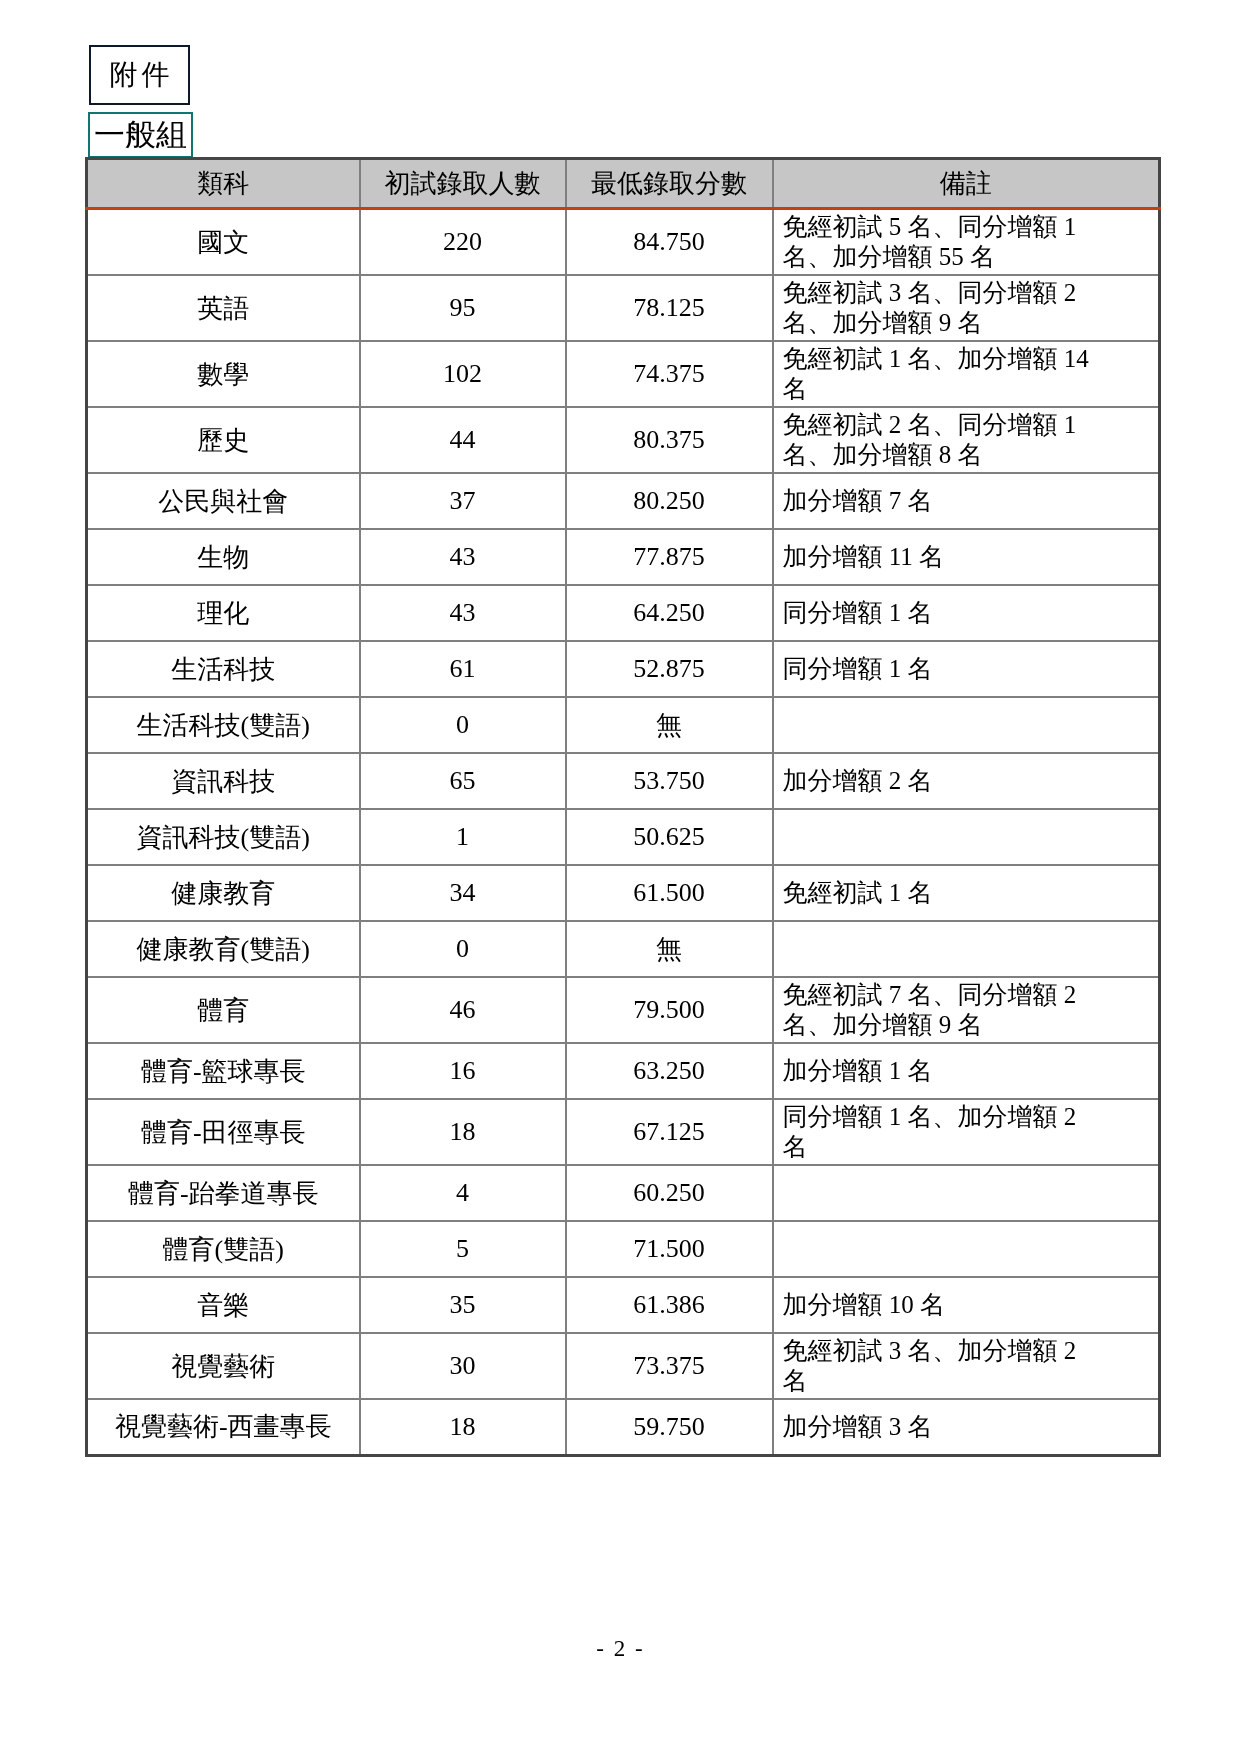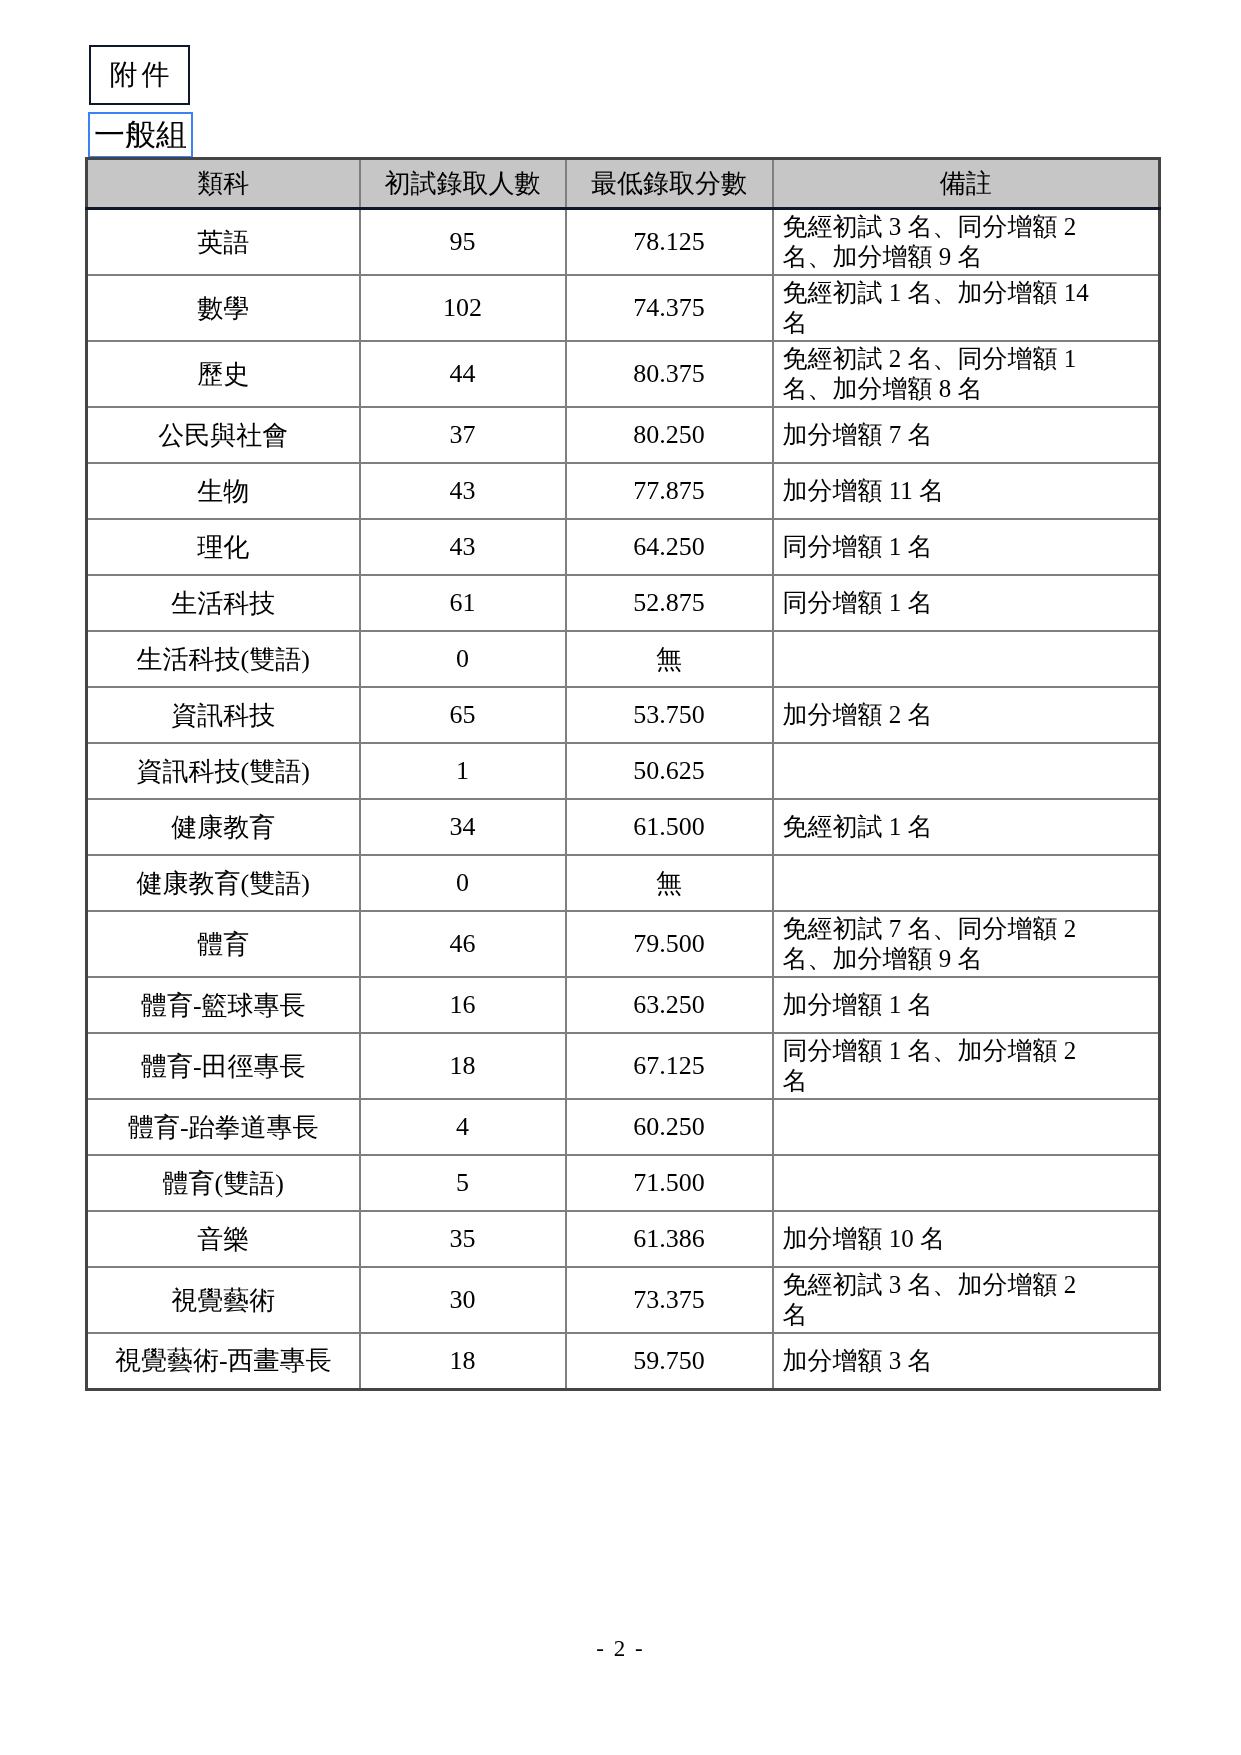--- a/index.html
+++ b/index.html
@@ -16,21 +16,21 @@
     position: absolute; left: 89px; top: 45px;
     width: 101px; height: 60px;
     border: 2px solid #0f172a;
     box-sizing: border-box;
     display: flex; align-items: center; justify-content: center;
     font-size: 28px; letter-spacing: 4px; padding-left: 4px;
   }
   .group-box {
     position: absolute; left: 88px; top: 112px;
     width: 105px; height: 46px;
-    border: 2px solid #3b82f6;
+    border: 2px solid #0f766e;
     box-sizing: border-box;
     display: flex; align-items: center; justify-content: center;
     font-size: 31px;
   }
 
   table.results {
     position: absolute; left: 85px; top: 157px;
     width: 1073px;
     border-collapse: collapse;
     table-layout: fixed;
@@ -40,21 +40,21 @@
     border: 2px solid #7f7f7f;
     box-sizing: border-box;
     overflow: hidden;
   }
   .results thead th {
     background: #c6c6c6;
     font-weight: normal;
     font-size: 26px;
     height: 50px;
     text-align: center;
-    border-bottom: 3px solid #0f172a;
+    border-bottom: 3px solid #c2410c;
   }
   .results td {
     font-size: 26px;
     text-align: center;
     padding: 0;
   }
   .results td.note-cell {
     text-align: left;
     padding: 2px 6px 2px 9px;
     font-size: 25px;
@@ -95,20 +95,27 @@
     <thead>
       <tr>
         <th>類科</th>
         <th>初試錄取人數</th>
         <th>最低錄取分數</th>
         <th>備註</th>
       </tr>
     </thead>
     <tbody>
       <tr class="tall">
+        <td>國文</td>
+        <td>220</td>
+        <td>84.750</td>
+        <td class="note-cell">免經初試 5 名、同分增額 1
+名、加分增額 55 名</td>
+      </tr>
+      <tr class="tall">
         <td>英語</td>
         <td>95</td>
         <td>78.125</td>
         <td class="note-cell">免經初試 3 名、同分增額 2
 名、加分增額 9 名</td>
       </tr>
       <tr class="tall">
         <td>數學</td>
         <td>102</td>
         <td>74.375</td>

